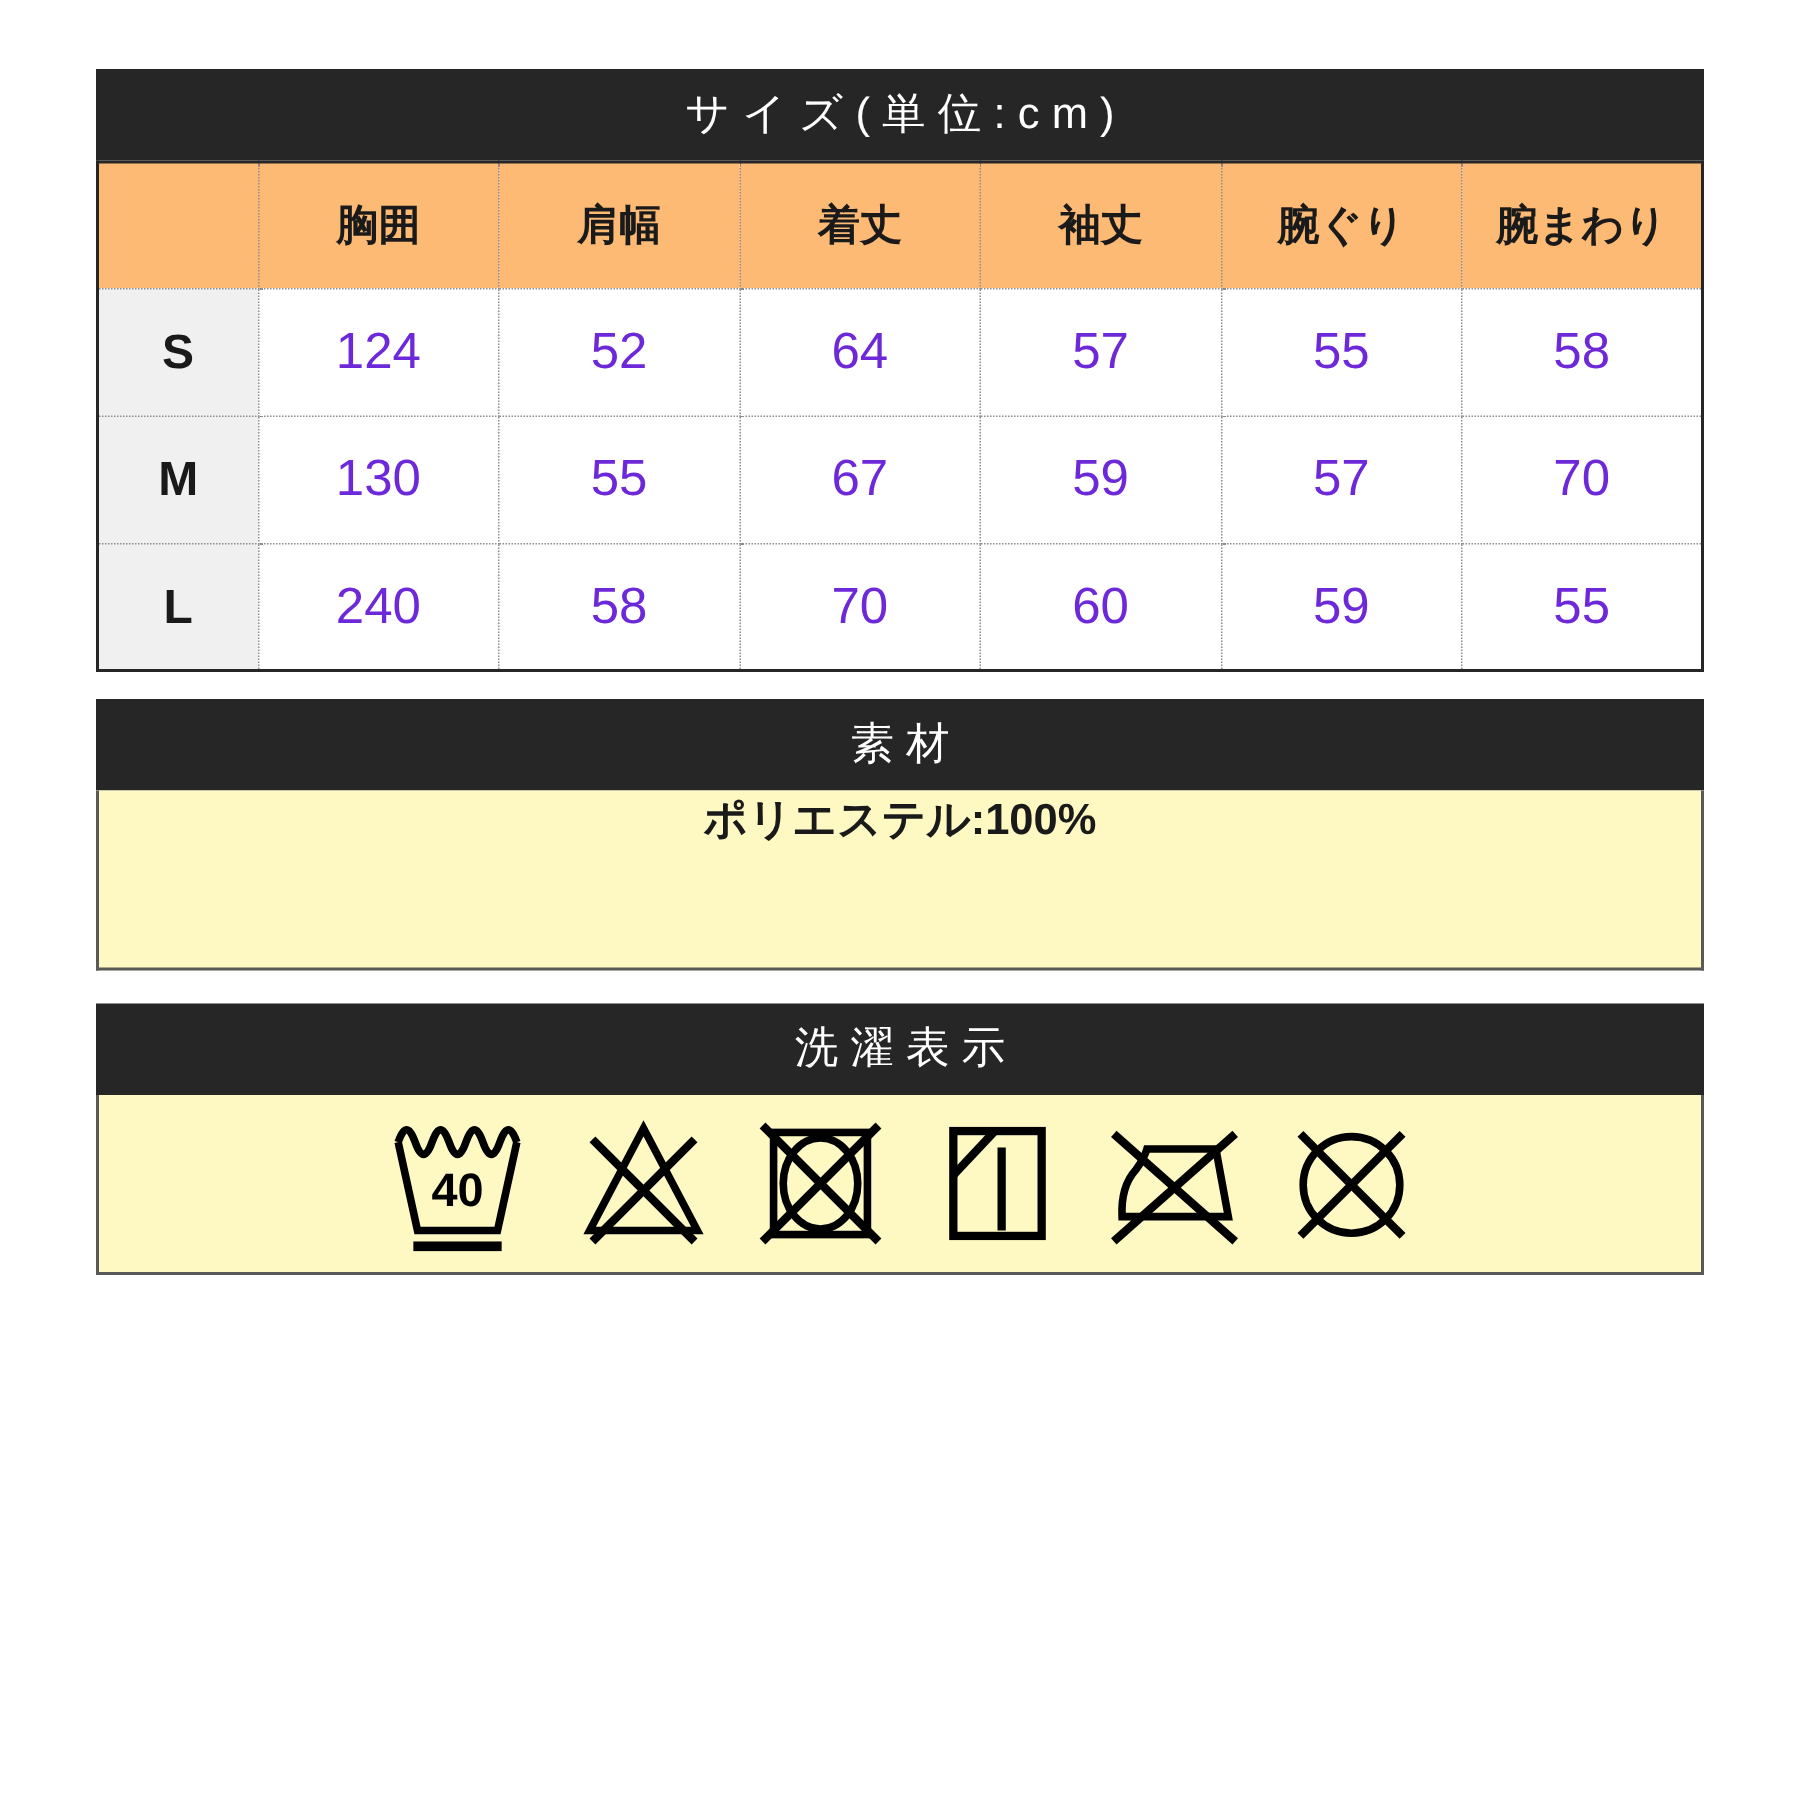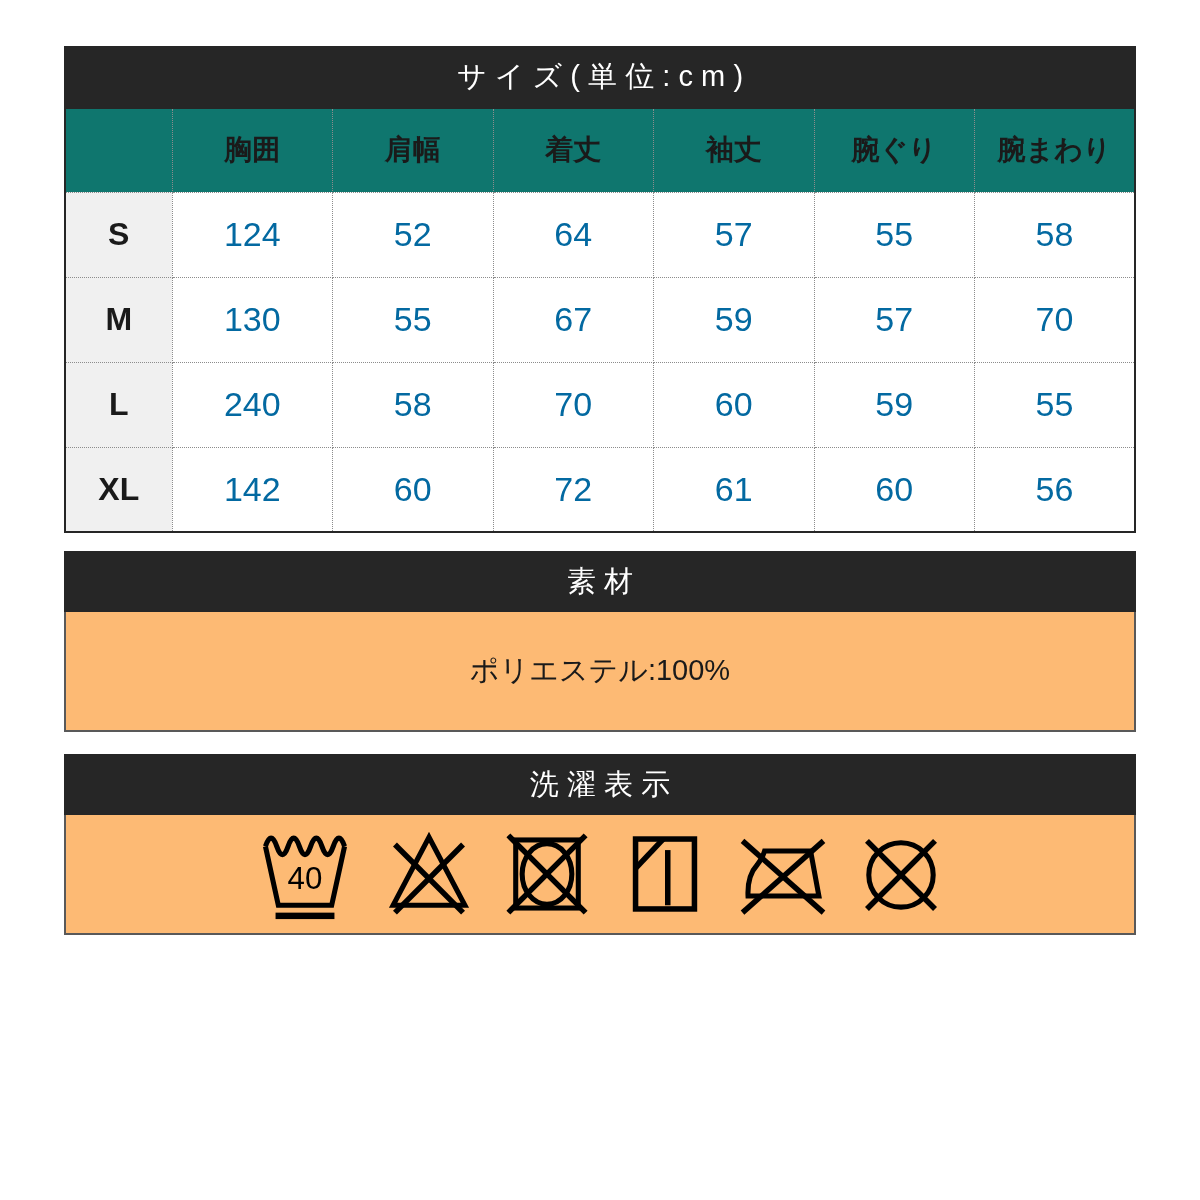--- a/index.html
+++ b/index.html
@@ -23,35 +23,35 @@
   table.size-table{
     width:100%;border-collapse:collapse;table-layout:fixed;
     border:2px solid #262626;
   }
   table.size-table col.c-label{width:10%;}
   table.size-table col.c-data{width:15%;}
   table.size-table th,table.size-table td{
     border:1px dotted #8c8c8c;text-align:center;vertical-align:middle;padding:0;
   }
   table.size-table thead tr{height:84px;}
-  table.size-table thead th{background:#0f766e;font-size:28px;font-weight:bold;color:#1a1a1a;}
+  table.size-table thead th{background:#fdba74;font-size:28px;font-weight:bold;color:#1a1a1a;}
   table.size-table tbody tr{height:85px;}
   table.size-table tbody th{background:#f0f0f0;font-size:32px;font-weight:bold;color:#1a1a1a;}
-  table.size-table tbody td{background:#ffffff;font-size:34px;font-weight:400;color:#0369a1;}
+  table.size-table tbody td{background:#ffffff;font-size:34px;font-weight:400;color:#6d28d9;}
 
   
   .notes{margin:26px 0 0 30px;width:990px;font-size:28px;line-height:1.54;color:#1a1a1a;}
   .note{padding-left:30px;text-indent:-30px;}
 
   
   .boxed-section{margin-top:18px;}
   .boxed-section.laundry{margin-top:22px;}
   .box-body{
-    border:2px solid #595959;border-top:none;background:#fdba74;
-    height:118px;display:flex;align-items:center;justify-content:center;
+    border:2px solid #595959;border-top:none;background:#fef9c3;
+    height:118px;display:flex;justify-content:center;font-weight:bold;
   }
   .material-value{font-size:29px;color:#1a1a1a;}
 
   .icon-row{display:flex;align-items:center;justify-content:center;gap:26px;}
   .laundry-icon{display:block;}
   .laundry-icon .ln{stroke:#000;stroke-width:5.5;fill:none;}
   .laundry-icon .x{stroke:#000;stroke-width:6;fill:none;}
   .laundry-icon text{fill:#000;font-family:"Liberation Sans","DejaVu Sans",sans-serif;font-size:34px;}
 </style>
 </head>
@@ -106,29 +106,20 @@
           </tr>
           <tr>
             <th>L</th>
             <td>240</td>
             <td>58</td>
             <td>70</td>
             <td>60</td>
             <td>59</td>
             <td>55</td>
           </tr>
-          <tr>
-            <th>XL</th>
-            <td>142</td>
-            <td>60</td>
-            <td>72</td>
-            <td>61</td>
-            <td>60</td>
-            <td>56</td>
-          </tr>
         </tbody>
       </table>
     </div>
 
 
     <div class="boxed-section">
       <div class="bar">
         <span>素材</span>
       </div>
       <div class="box-body">

